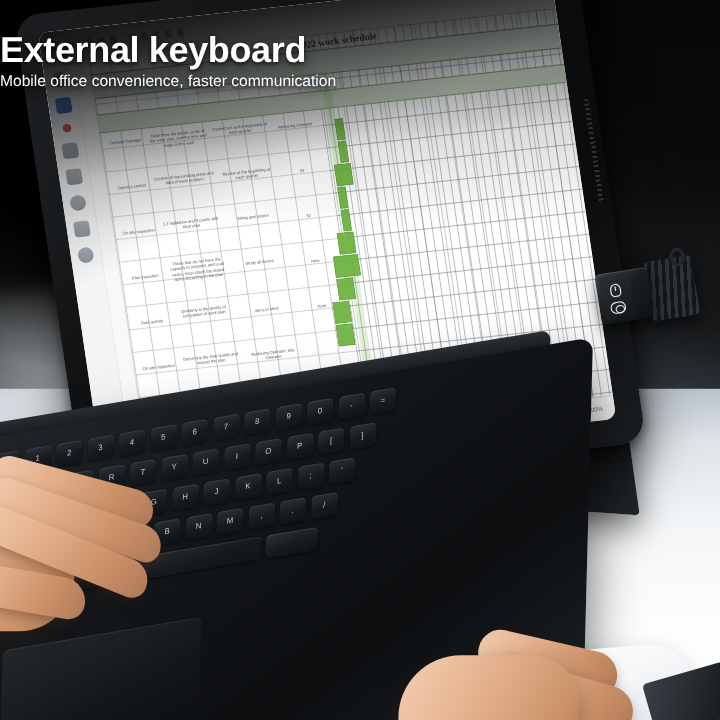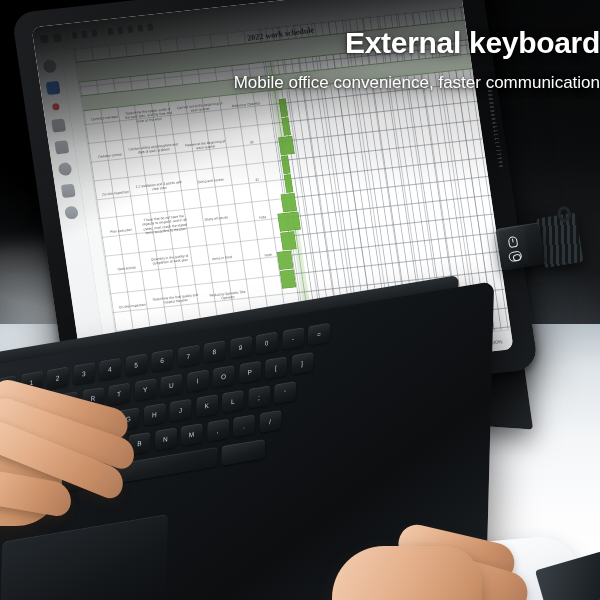--- a/index.html
+++ b/index.html
@@ -269,30 +269,30 @@
   }
   .mouse-edge{
     position:absolute; left:540px; top:560px; width:70px; height:46px;
     background:linear-gradient(120deg,#3a4146,#12161a);
     transform:rotate(-16deg); border-radius:4px;
   }
 
   
   .copy{
     position:absolute; left:0; top:26px; width:100%;
-    text-align:right; z-index:40; pointer-events:none;
+    text-align:left; z-index:40; pointer-events:none;
   }
   .headline{
     font-size:30px; font-weight:700; color:#fff; line-height:1.12;
     letter-spacing:-.3px;
     text-shadow:0 2px 10px rgba(0,0,0,.55), 0 1px 3px rgba(0,0,0,.6);
   }
   .subline{
-    margin-top:12px;
-    font-size:17px; font-weight:400; color:#fff; line-height:1.28;
+    margin-top:0;
+    font-size:13px; font-weight:400; color:#fff; line-height:1.28;
     text-shadow:0 2px 9px rgba(0,0,0,.6), 0 1px 3px rgba(0,0,0,.65);
   }
   .copy-scrim{
     position:absolute; left:0; top:0; width:100%; height:190px; z-index:35;
     background:linear-gradient(180deg, rgba(0,0,0,.30) 0%, rgba(0,0,0,.12) 62%, rgba(0,0,0,0) 100%);
     pointer-events:none;
   }
 </style>
 </head>
 <body>

